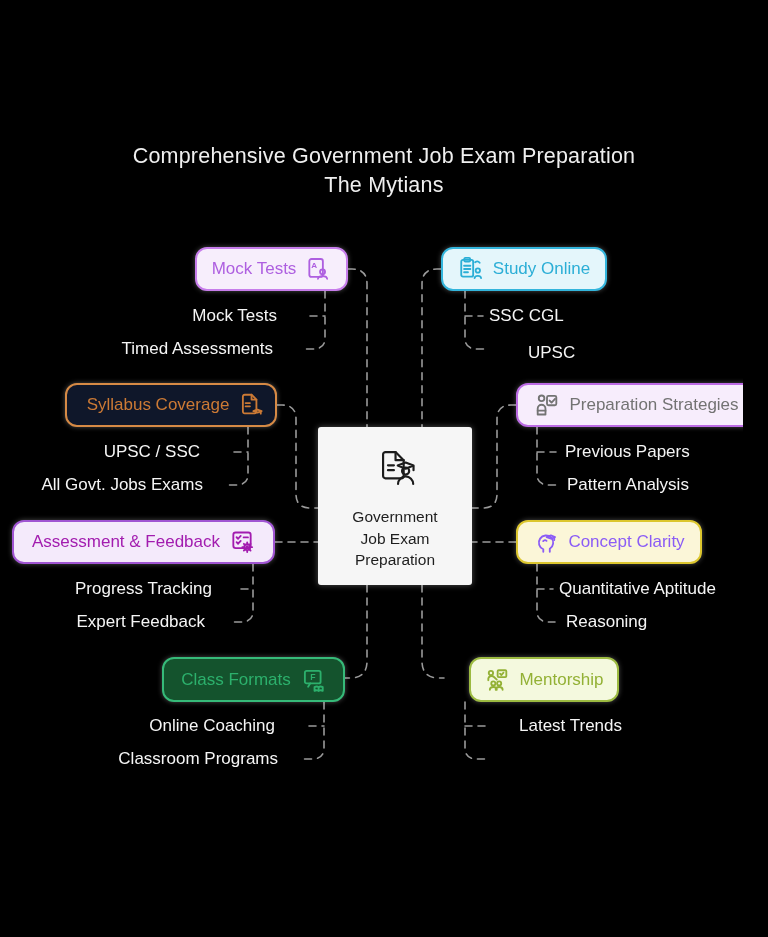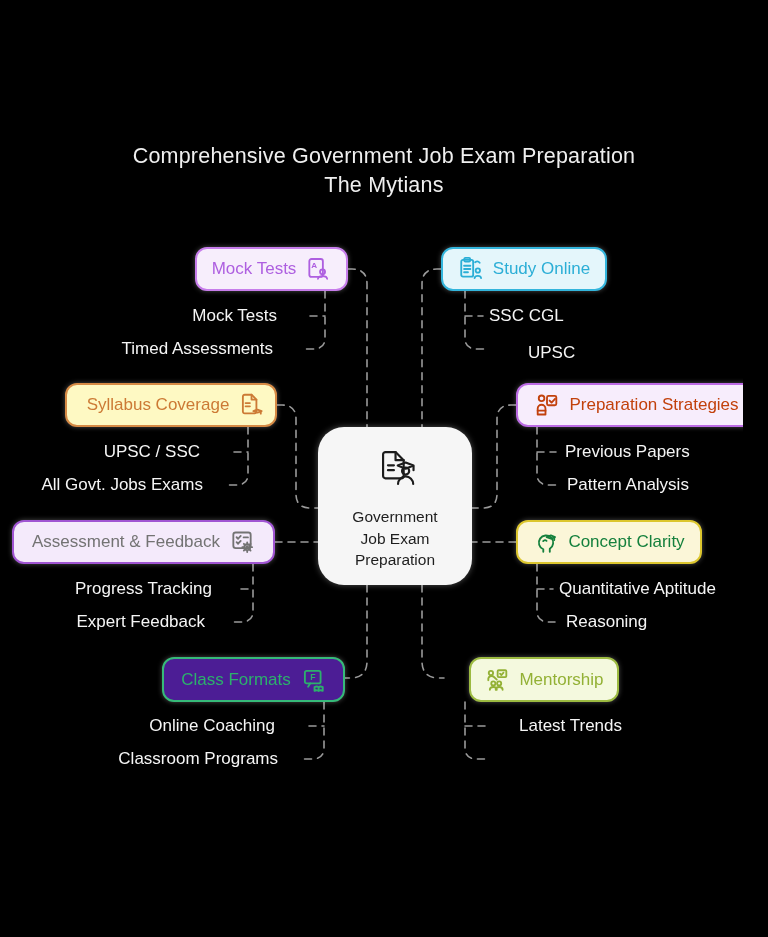--- a/index.html
+++ b/index.html
@@ -14,28 +14,28 @@
   svg.wires{position:absolute;left:0;top:0;pointer-events:none;}
   .node{
     position:absolute;display:flex;align-items:center;justify-content:center;gap:9px;
     border:2px solid;border-radius:12px;font-size:17px;font-weight:400;
     box-shadow:0 0 5px rgba(255,255,255,.30);box-sizing:border-box;white-space:nowrap;
   }
   .node .icon{display:flex;align-items:center;}
   .node svg{width:26px;height:26px;}
   .b0{left:195px;top:247px;width:153px;height:44px;border-color:#c77deb;background:#f7eefc;color:#ae5fe0;}
   .b1{left:441px;top:247px;width:166px;height:44px;border-color:#33b5dc;background:#e4f6fb;color:#2baed6;}
-  .b2{left:65px;top:383px;width:212px;height:44px;border-color:#d68a45;background:#fef9c3;color:#cc7a35;padding-left:9px;}
-  .b3{left:516px;top:383px;width:241px;height:44px;border-color:#bc6be4;background:#f7edfc;color:#c2410c;}
-  .b4{left:12px;top:520px;width:263px;height:44px;border-color:#a055d2;background:#f4eafb;color:#737373;}
-  .b5{left:516px;top:520px;width:186px;height:44px;border-color:#dcc62e;background:#fbf6d8;color:#15803d;}
-  .b6{left:162px;top:657px;width:183px;height:45px;border-color:#36ba79;background:#4c1d95;color:#2cb06c;}
+  .b2{left:65px;top:383px;width:212px;height:44px;border-color:#d68a45;background:#0f172a;color:#cc7a35;padding-left:9px;}
+  .b3{left:516px;top:383px;width:241px;height:44px;border-color:#bc6be4;background:#f7edfc;color:#737373;}
+  .b4{left:12px;top:520px;width:263px;height:44px;border-color:#a055d2;background:#f4eafb;color:#a21caf;}
+  .b5{left:516px;top:520px;width:186px;height:44px;border-color:#dcc62e;background:#fbf6d8;color:#8b5cf6;}
+  .b6{left:162px;top:657px;width:183px;height:45px;border-color:#36ba79;background:#14532d;color:#2cb06c;}
   .b7{left:444px;top:657px;width:150px;height:45px;border-color:#9cba41;background:#f4f9de;color:#93b135;margin-left:25px;}
   .center-node{
-    position:absolute;left:318px;top:427px;width:154px;height:158px;border-radius:26px;
+    position:absolute;left:318px;top:427px;width:154px;height:158px;border-radius:3px;
     background:#f6f6f6;box-shadow:0 0 6px rgba(255,255,255,.32);
     display:flex;flex-direction:column;align-items:center;justify-content:center;
     color:#1e1e1e;font-size:15.5px;line-height:21.5px;text-align:center;
   }
   .center-node svg{width:52px;height:52px;margin-bottom:7px;}
   .child{
     position:absolute;color:#f5f5f5;font-size:17px;line-height:22px;white-space:nowrap;
   }
   .c0a{right:466px;top:305px;} .c0b{right:470px;top:338px;}
   .c1a{left:489px;top:305px;}  .c1b{left:489px;top:342px;margin-left:39px;}

